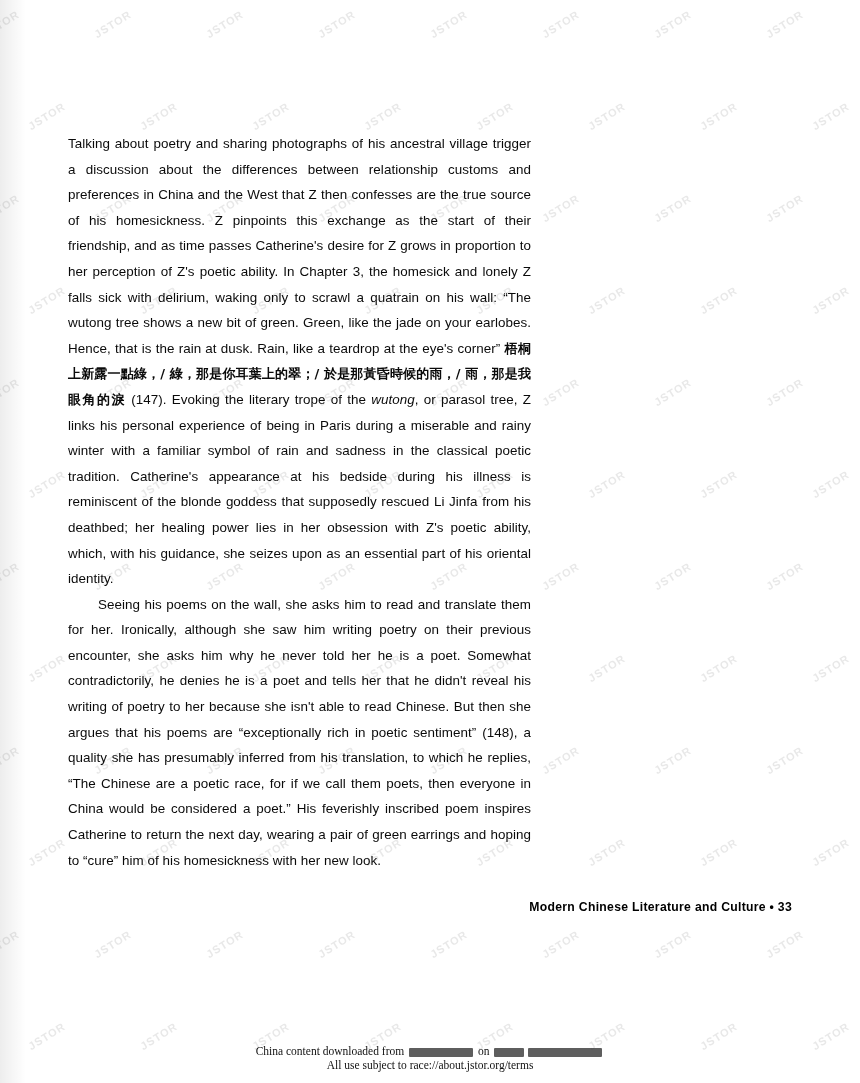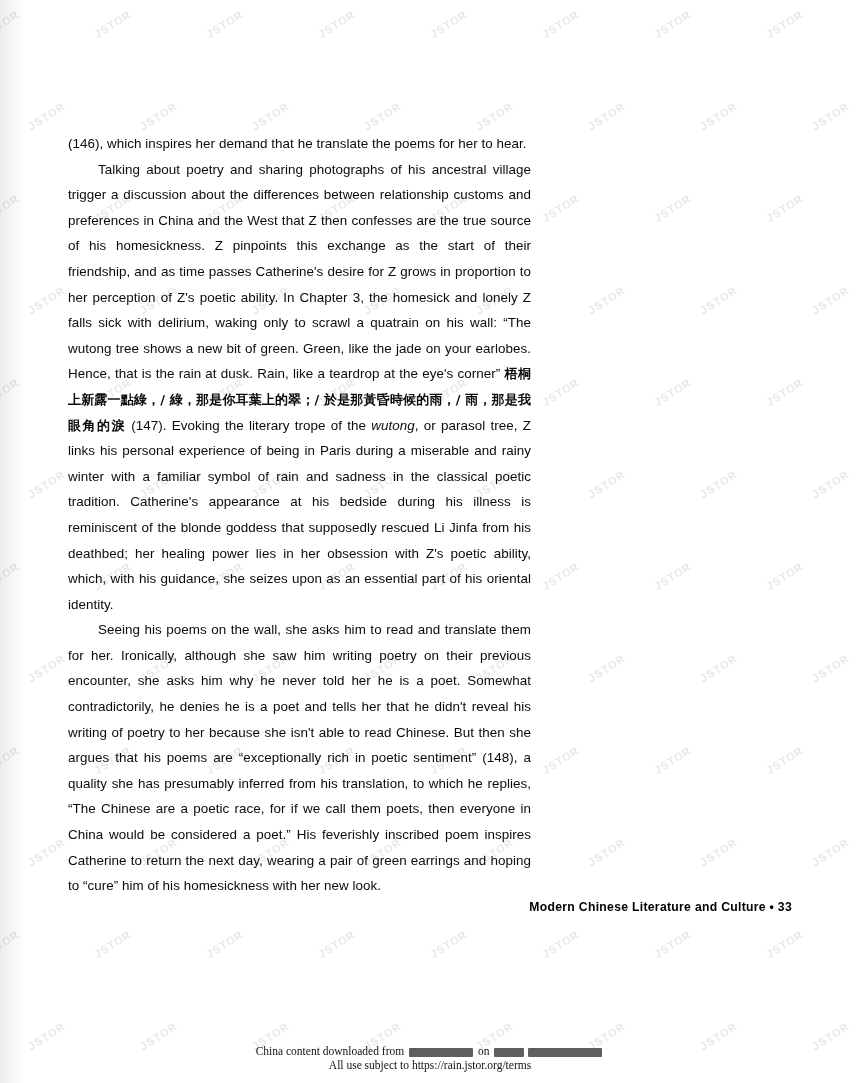--- a/index.html
+++ b/index.html
@@ -220,28 +220,27 @@
       <span class="wm" style="left: 250px; top: 1030px;">JSTOR</span>
       <span class="wm" style="left: 362px; top: 1030px;">JSTOR</span>
       <span class="wm" style="left: 474px; top: 1030px;">JSTOR</span>
       <span class="wm" style="left: 586px; top: 1030px;">JSTOR</span>
       <span class="wm" style="left: 698px; top: 1030px;">JSTOR</span>
       <span class="wm" style="left: 810px; top: 1030px;">JSTOR</span>
     </div>
 
   <div class="content">
 
-    <p class="body-text">(146), which inspires her demand that he translate the poems for her to hear.</p>
 
     <p class="body-text"><span>Talking about poetry and sharing photographs of his ancestral village trigger a discussion about the differences between relationship customs and preferences in China and the West that Z then confesses are the true source of his homesickness. Z pinpoints this exchange as the start of their friendship, and as time passes Catherine's desire for Z grows in proportion to her perception of Z's poetic ability. In Chapter 3, the homesick and lonely Z falls sick with delirium, waking only to scrawl a quatrain on his wall: “The wutong tree shows a new bit of green. Green, like the jade on your earlobes. Hence, that is the rain at dusk. Rain, like a teardrop at the eye's corner” </span><span class="cjk">梧桐上新露一點綠，/ 綠，那是你耳葉上的翠；/ 於是那黃昏時候的雨，/ 雨，那是我眼角的淚</span><span> (147). Evoking the literary trope of the </span><span class="ital">wutong</span><span>, or parasol tree, Z links his personal experience of being in Paris during a miserable and rainy winter with a familiar symbol of rain and sadness in the classical poetic tradition. Catherine's appearance at his bedside during his illness is reminiscent of the blonde goddess that supposedly rescued Li Jinfa from his deathbed; her healing power lies in her obsession with Z's poetic ability, which, with his guidance, she seizes upon as an essential part of his oriental identity.</span></p>
 
     <p class="body-text">Seeing his poems on the wall, she asks him to read and translate them for her. Ironically, although she saw him writing poetry on their previous encounter, she asks him why he never told her he is a poet. Somewhat contradictorily, he denies he is a poet and tells her that he didn't reveal his writing of poetry to her because she isn't able to read Chinese. But then she argues that his poems are “exceptionally rich in poetic sentiment” (148), a quality she has presumably inferred from his translation, to which he replies, “The Chinese are a poetic race, for if we call them poets, then everyone in China would be considered a poet.” His feverishly inscribed poem inspires Catherine to return the next day, wearing a pair of green earrings and hoping to “cure” him of his homesickness with her new look.</p>
 
   </div>
 
   <div class="footer-running">Modern Chinese Literature and Culture • 33</div>
 
   <div class="jstor-footer">
     <div><span>China content downloaded from </span><span class="redacted r1"></span><span> on </span><span class="redacted r2"></span><span class="redacted r3"></span></div>
-    <div>All use subject to https://rain.jstor.org/terms</div>
+    <div>All use subject to race://about.jstor.org/terms</div>
   </div>
 
 </div>
 
 </body></html>

